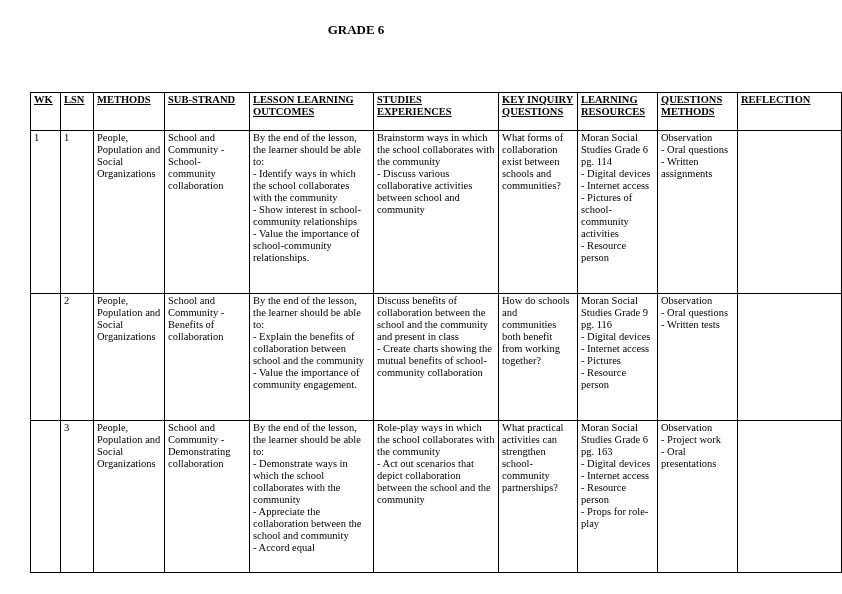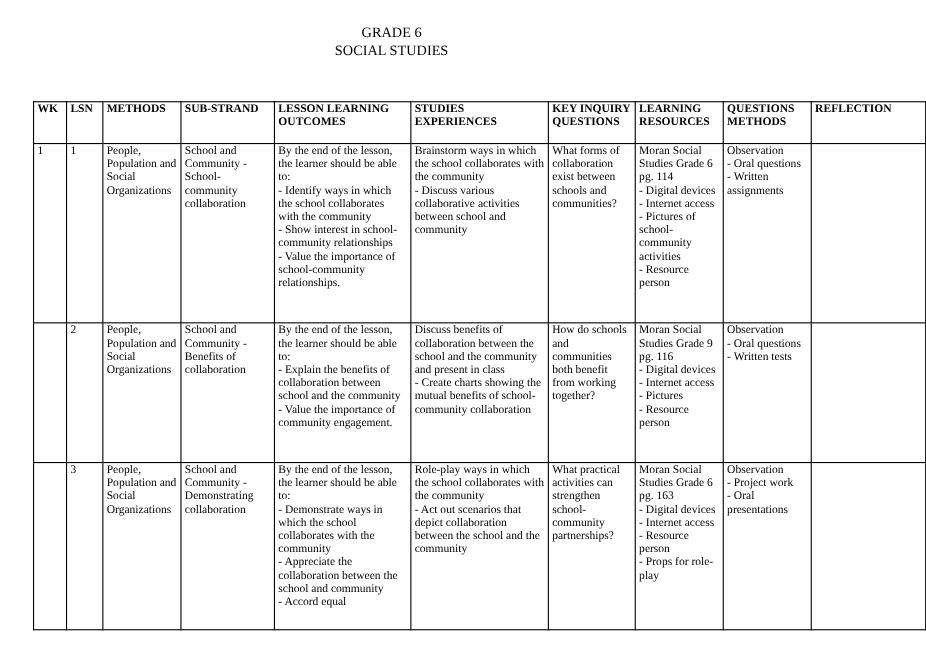--- a/index.html
+++ b/index.html
@@ -12,21 +12,21 @@
     color: #000;
     position: relative;
     overflow: hidden;
   }
   .doc-title {
     position: absolute;
     top: 22px;
     left: 0;
     width: 712px;
     text-align: center;
-    font-weight: normal;
+    font-weight: bold;
     font-size: 13px;
     line-height: 16px;
   }
   table.sow {
     position: absolute;
     left: 30px;
     top: 92px;
     width: 811px;
     border-collapse: collapse;
     table-layout: fixed;
@@ -39,31 +39,30 @@
     font-size: 10.5px;
     line-height: 1.14;
     white-space: pre-line;
     overflow: hidden;
     word-wrap: break-word;
   }
   table.sow th {
     font-weight: bold;
     font-size: 10.5px;
   }
-  tr.row-head  { height: 38px; }
+  tr.row-head  { height: 38px; text-decoration: underline; }
   tr.row-1     { height: 163px; }
   tr.row-2     { height: 127px; }
   tr.row-3     { height: 152px; }
 </style>
 </head>
 <body>
 
 <div class="doc-title">
   <div>GRADE 6</div>
-  <div>SOCIAL STUDIES</div>
 </div>
 
 <table class="sow">
   <colgroup>
     <col style="width:30px">
       <col style="width:33px">
       <col style="width:71px">
       <col style="width:85px">
     <col style="width:124px">
       <col style="width:125px">

